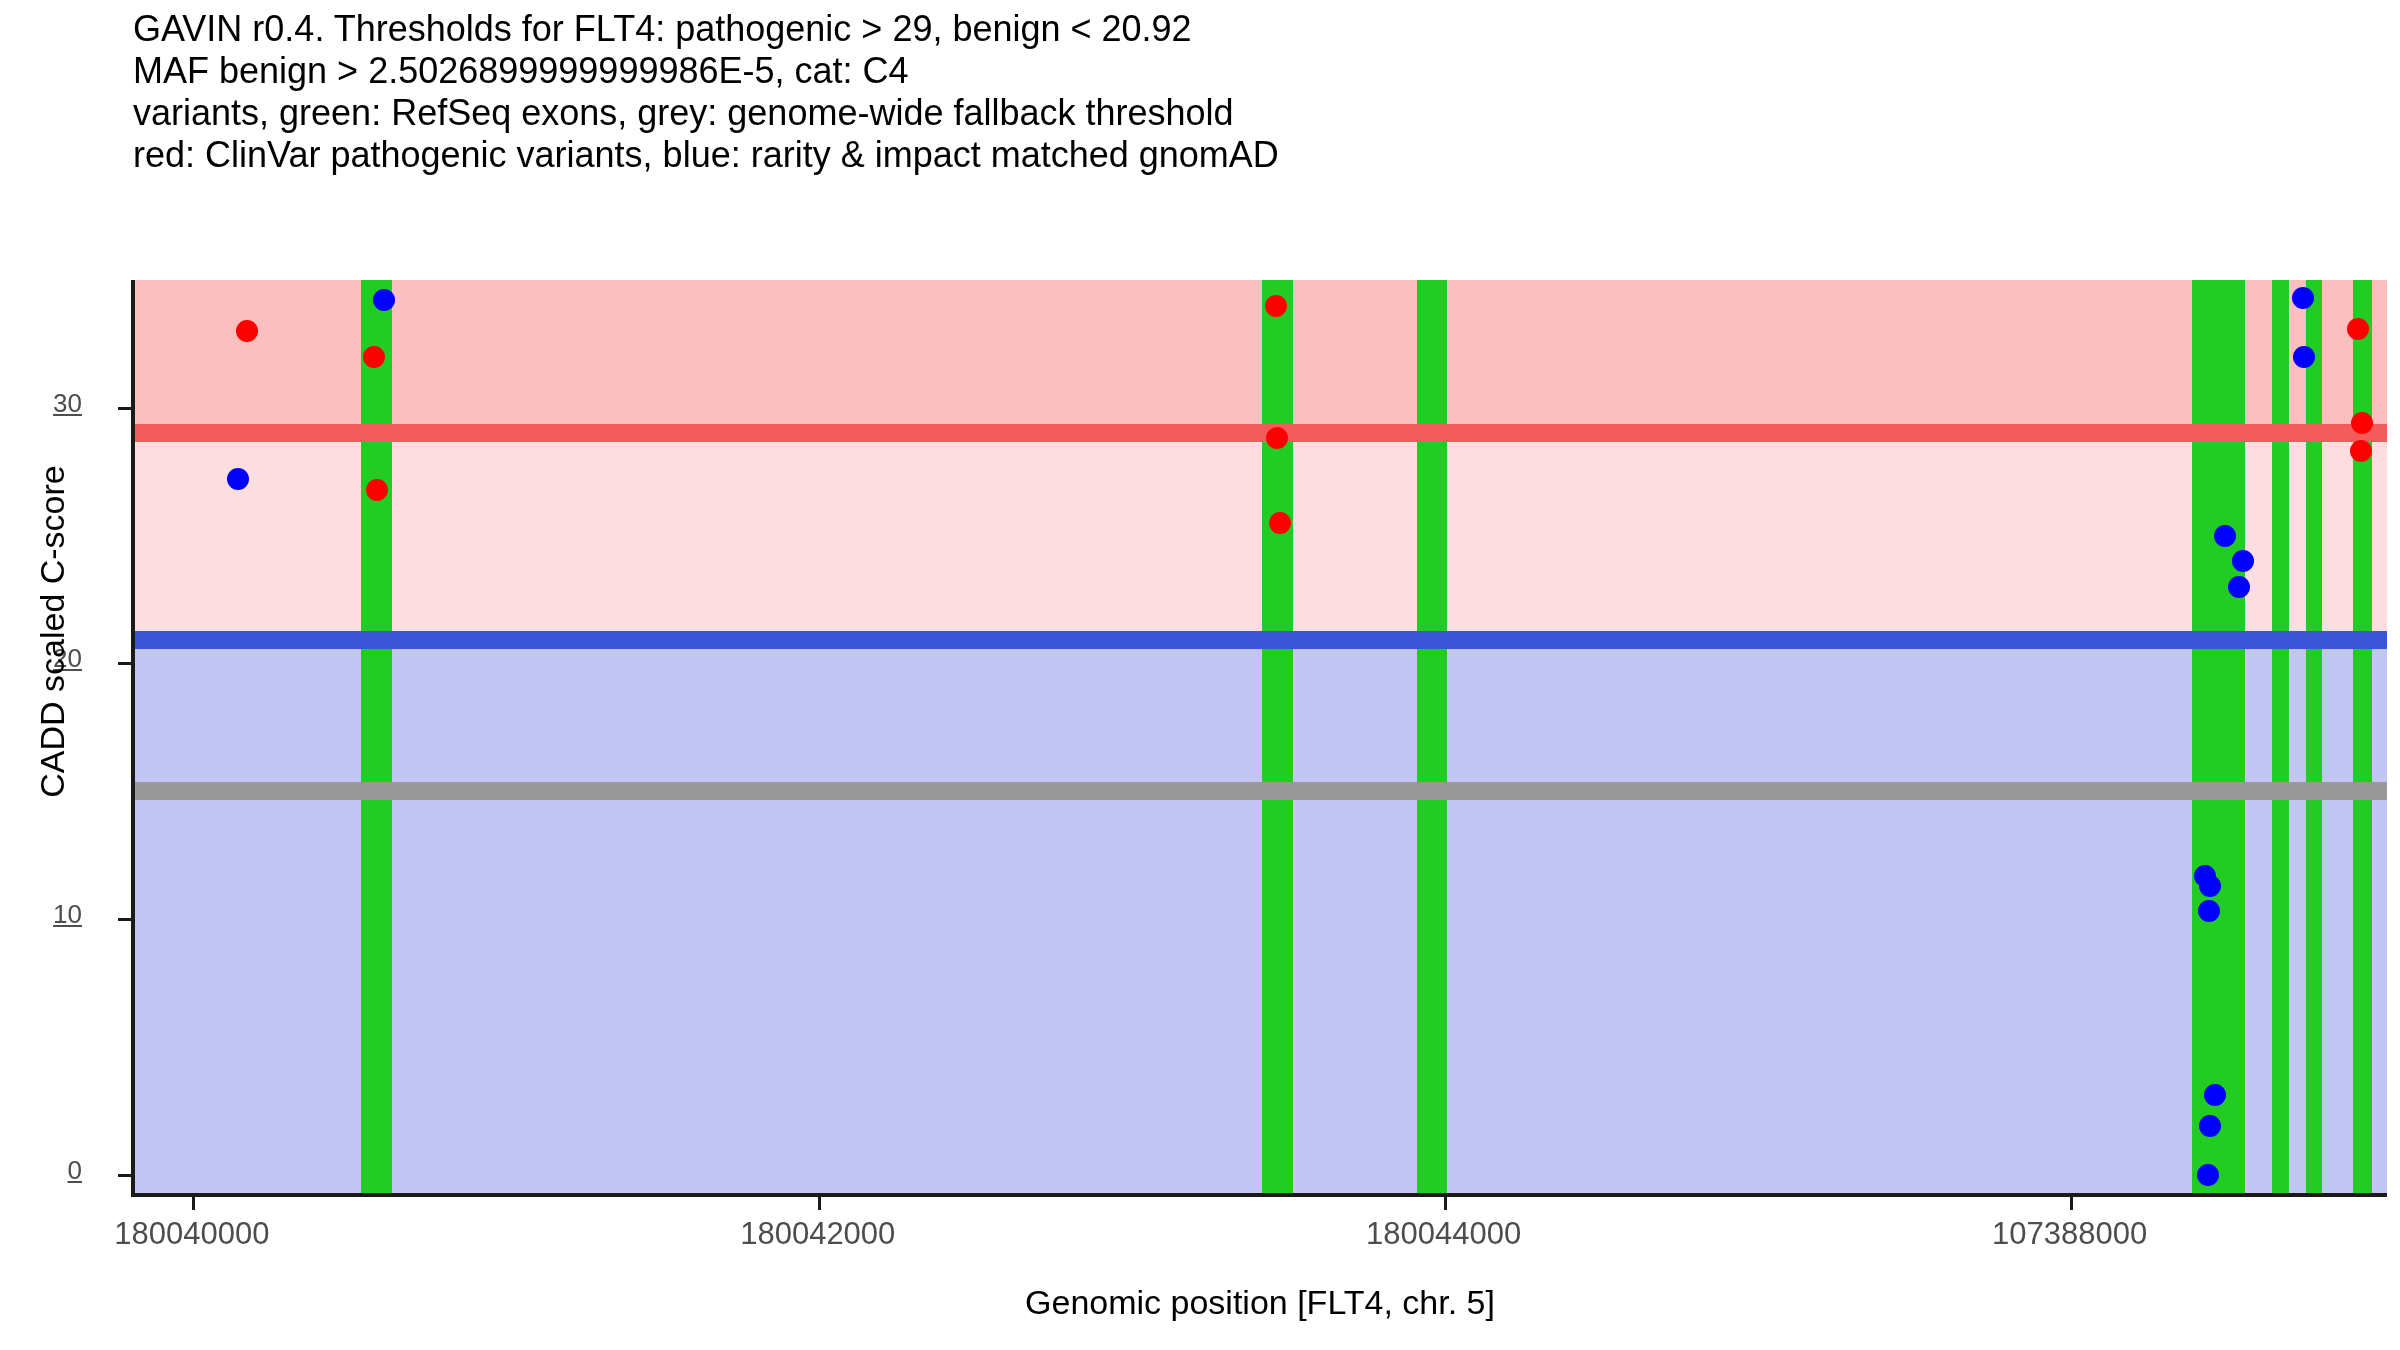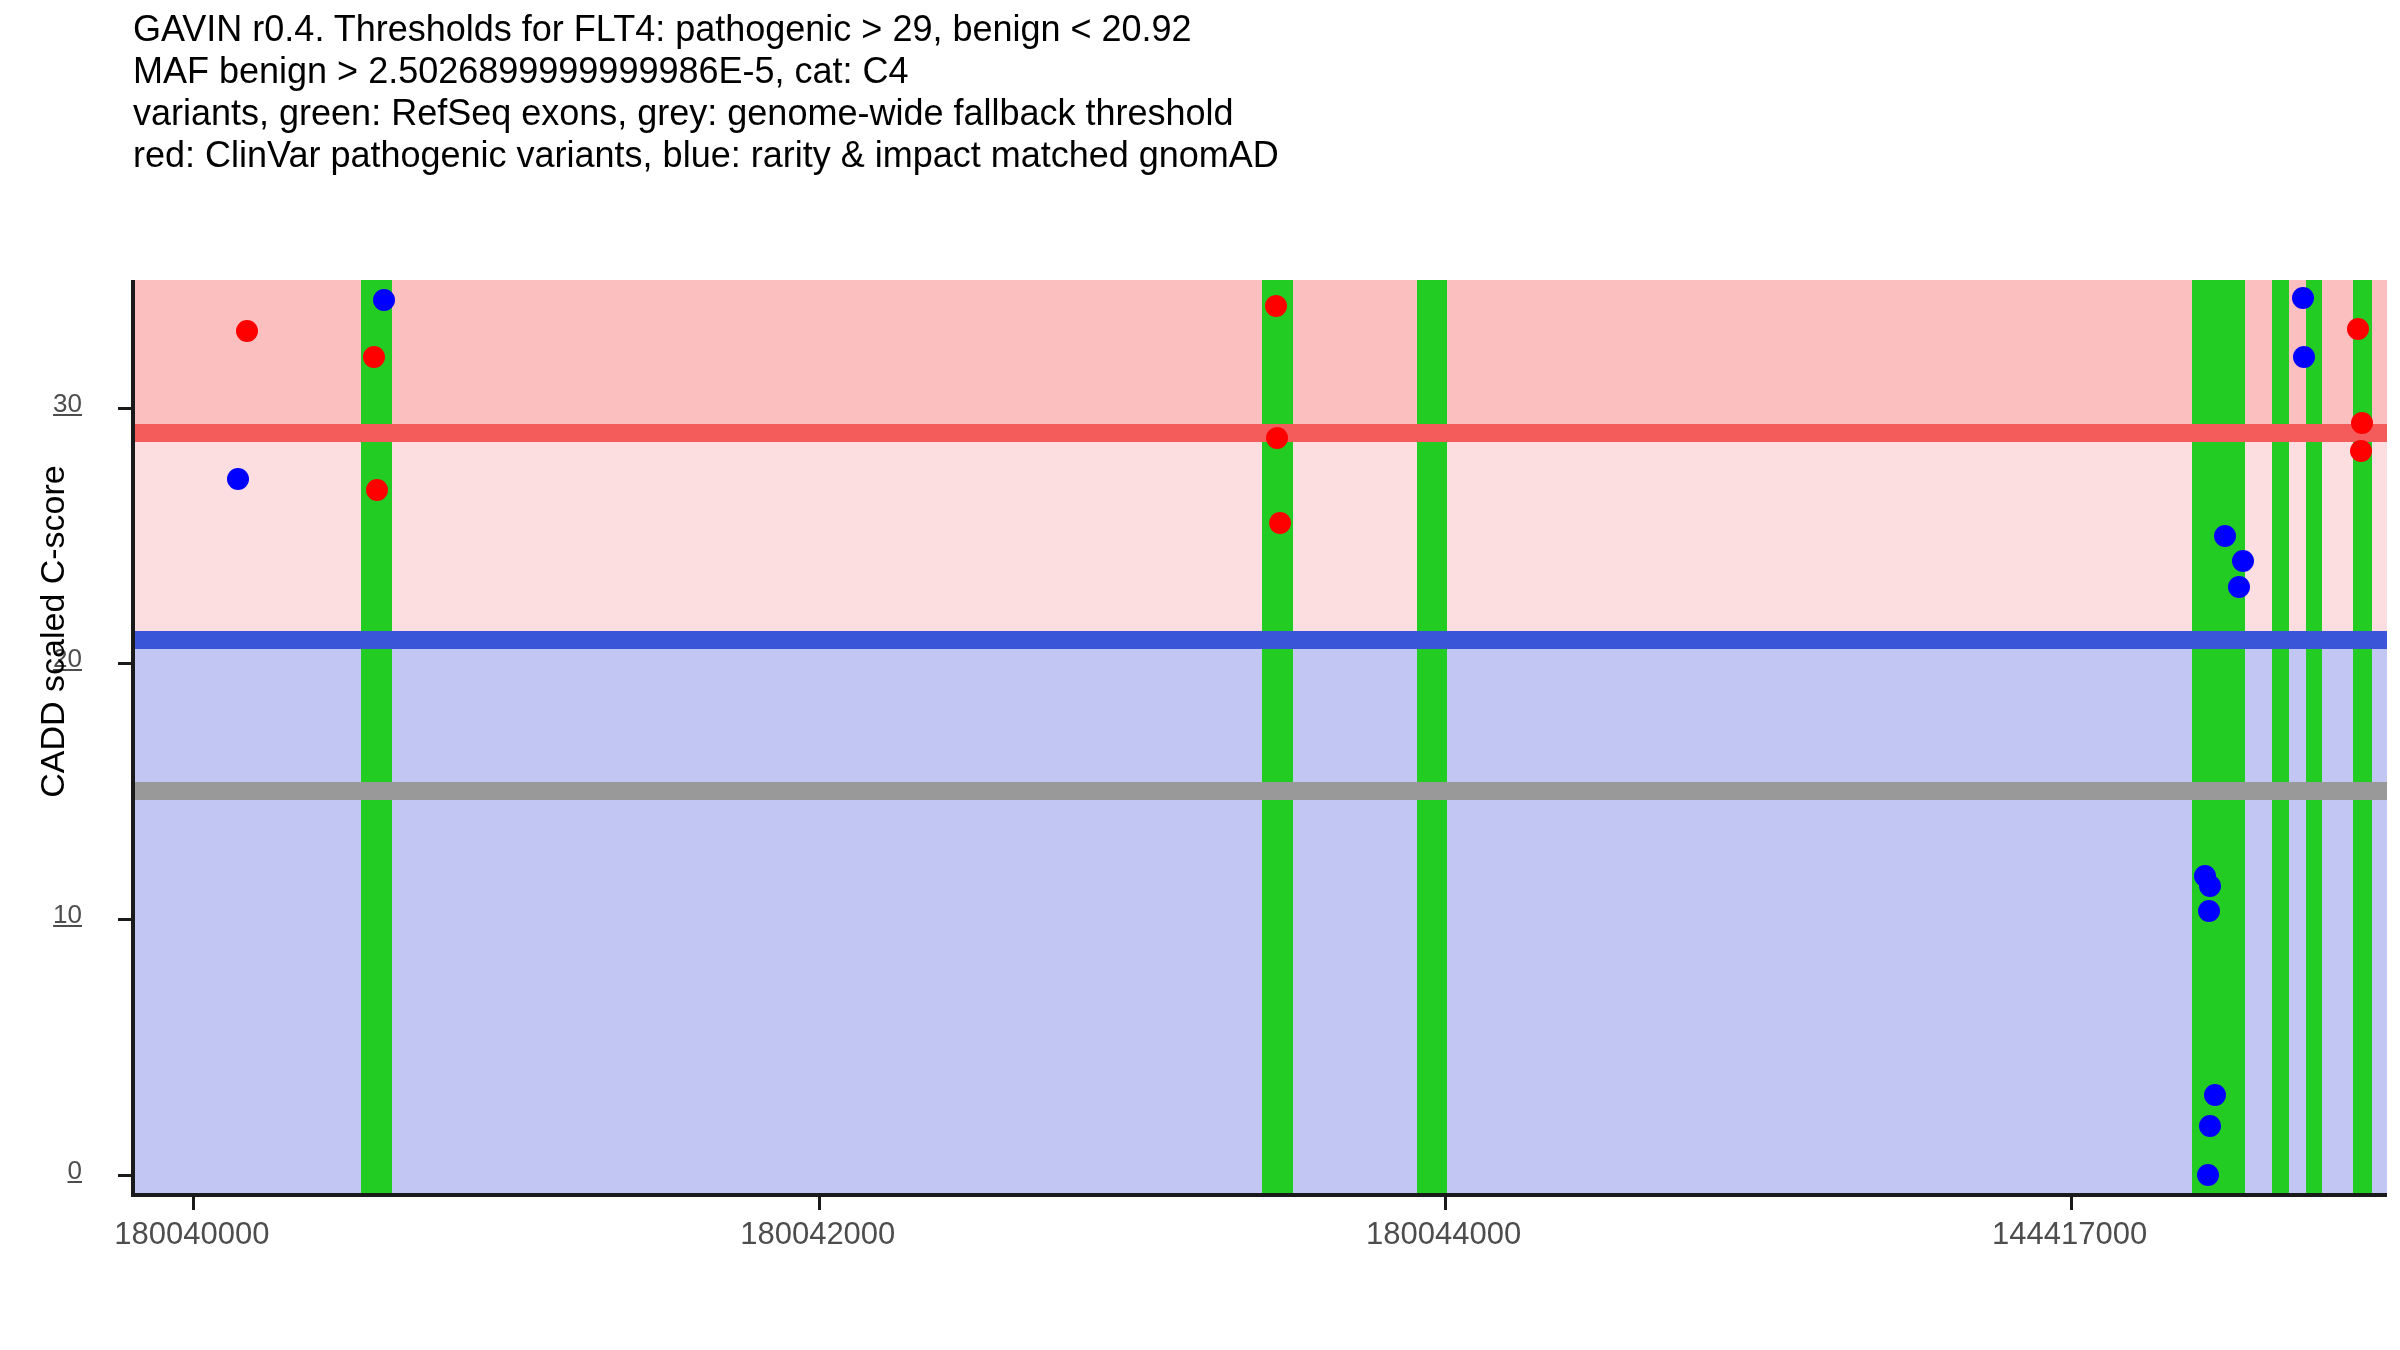--- a/index.html
+++ b/index.html
@@ -91,18 +91,19 @@
       <div class="ytick-label" style="top: 643.38px; margin-left: 14px;">20</div>
       <div class="ytick" style="top: 406.793px;"></div>
       <div class="ytick-label" style="top: 387.793px;">30</div>
       <div class="xtick" style="left: 191.838px;"></div>
       <div class="xtick-label" style="left: 191.838px;">180040000</div>
       <div class="xtick" style="left: 817.775px;"></div>
       <div class="xtick-label" style="left: 817.775px;">180042000</div>
       <div class="xtick" style="left: 1443.71px;"></div>
       <div class="xtick-label" style="left: 1443.71px;">180044000</div>
       <div class="xtick" style="left: 2069.65px;"></div>
-      <div class="xtick-label" style="left: 2069.65px;">144417000</div>
+      <div class="xtick-label" style="left: 2069.65px;">107388000</div>
     </div>
 
   <div class="ylab">CADD scaled C-score</div>
+  <div class="xlab">Genomic position [FLT4, chr. 5]</div>
 
 </div>
 
 </body></html>

